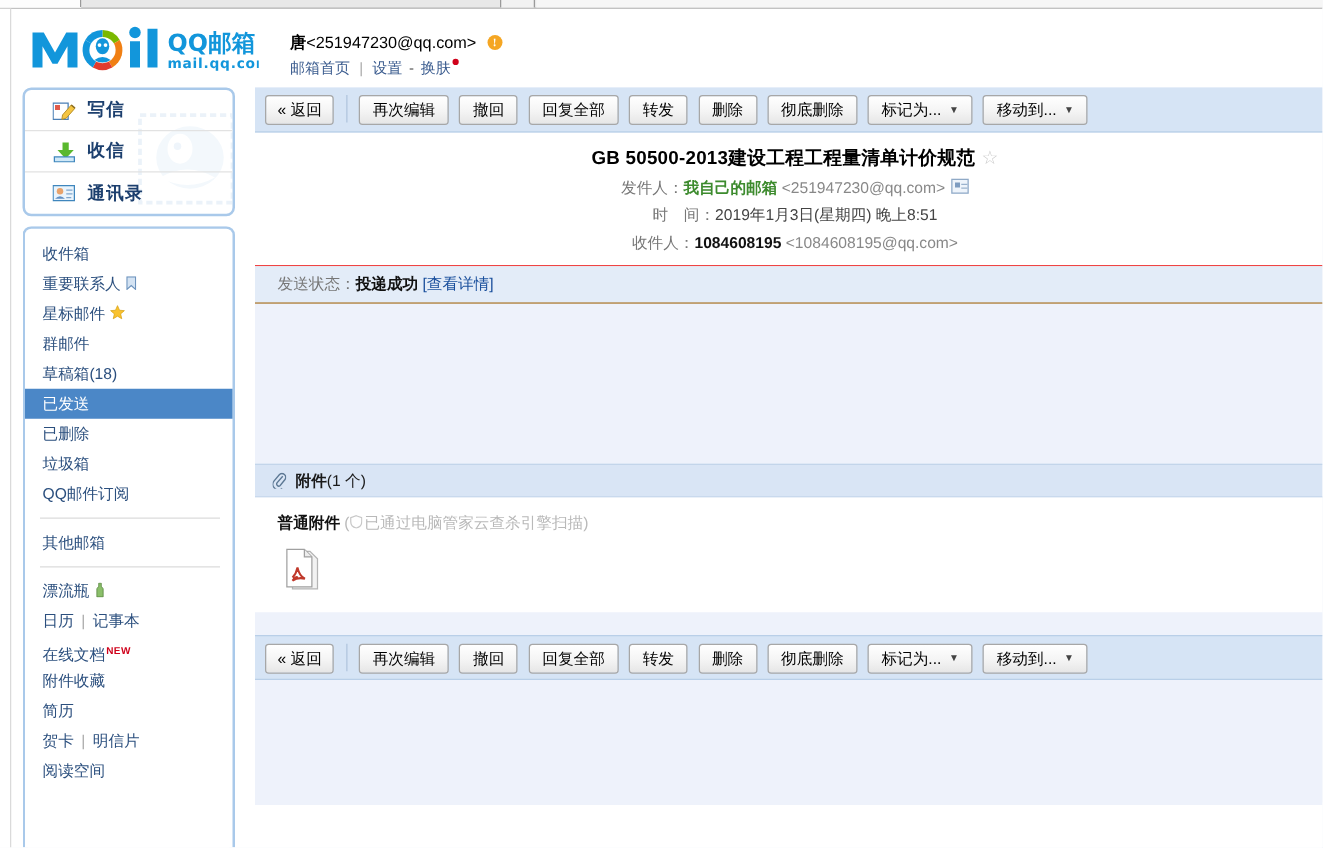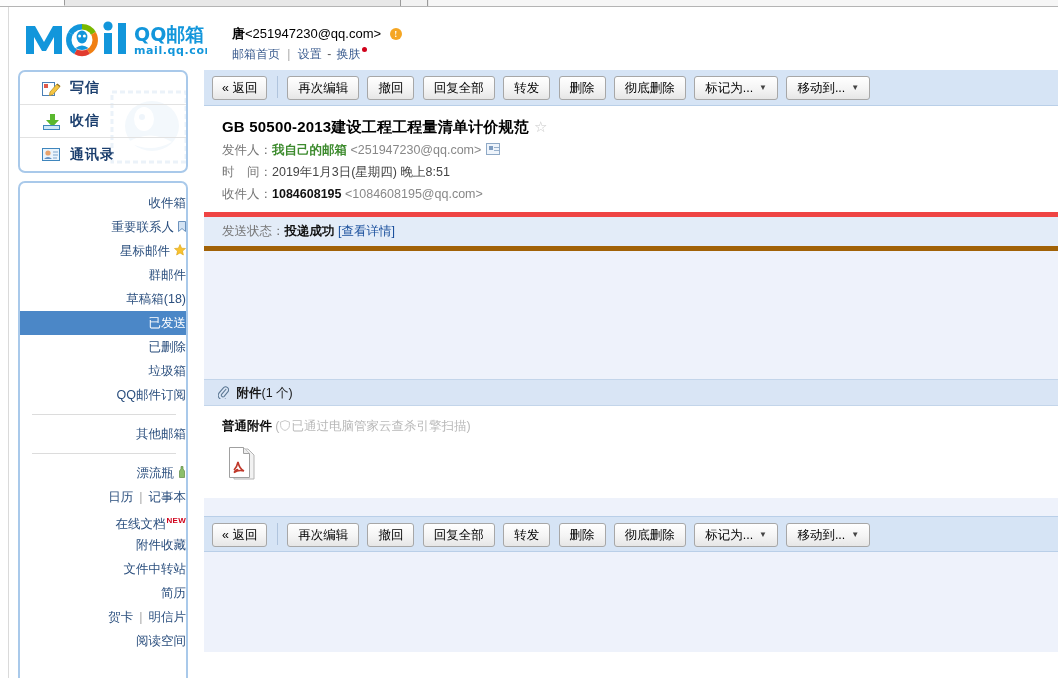--- a/index.html
+++ b/index.html
@@ -54,21 +54,20 @@
   }
   .compose-item:last-child { border-bottom:none; }
   .compose-item .ci-label { font-size:14px; font-weight:bold; color:#1c3f6e; margin-left:9px; letter-spacing:1px;}
   .ci-icon { width:19px; height:17px; position:relative; display:inline-block;}
 
   .side-list {
     position:absolute; left:0; top:111px; width:170px; height:497px;
     background:#fff; border:2px solid #a9c9ea; border-radius:7px;
     border-bottom:none; border-bottom-left-radius:0; border-bottom-right-radius:0;
     padding-top:8px;
-    text-align:right;
   }
   .side-row {
     height:24px; line-height:24px; padding-left:14px; font-size:12.5px;
     color:#2b4f7e; white-space:nowrap;
   }
   .side-row.sel { background:#4b87c7; color:#fff; }
   .side-row .badge-ico { margin-left:4px; vertical-align:-1px; }
   .sup-new { color:#d0021b; font-size:8px; font-weight:bold; vertical-align:5px; margin-left:1px; letter-spacing:.3px;}
   .side-div { height:1px; background:#dcdcdc; margin:7px 10px 7px 12px; }
   .side-row .pipe { color:#aaa; margin:0 6px; }
@@ -85,22 +84,23 @@
     background:linear-gradient(to bottom,#ffffff 0%,#f4f4f4 55%,#e6e6e6 100%);
     border:1px solid #a7a7a7; border-radius:3px;
     font-size:12.5px; color:#000; vertical-align:top; margin-right:5px;
     cursor:default;
   }
   .btn.back { padding:0 9px; }
   .btn .chev { display:inline-block; margin-left:6px; color:#444; font-size:8px; vertical-align:2px; }
   .tb-sep { display:inline-block; width:1px; height:22px; background:#b0c4dd; margin:0 6px 0 1px; vertical-align:top; }
 
   .mail-head {
-    background:#fff; border-bottom:5px solid #ef4444;
+    background:#fff; border-bottom:1px solid #ef4444;
     padding:10px 8px 8px 18px;
+    text-align:center;
   }
   .subject { font-size:15px; font-weight:bold; color:#000; line-height:22px; letter-spacing:.2px;}
   .star { color:#c9c9c9; font-size:15px; margin-left:5px; }
   .meta { font-size:12.5px; color:#444; line-height:20px; margin-top:2px; }
   .meta .lbl { color:#777; }
   .meta .green { color:#3d8b2e; font-weight:bold; }
   .meta .grey { color:#888; }
   .meta .bold { font-weight:bold; color:#111; }
   .card-ico {
     display:inline-block; width:14px; height:12px; border:1px solid #8fa9c6;
@@ -108,21 +108,21 @@
   }
   .card-ico::before{ content:""; position:absolute; left:2px; top:2px; width:4px; height:4px; background:#7e9cc0;}
   .card-ico::after{ content:""; position:absolute; left:7px; top:3px; width:5px; height:1px; background:#9ab2cd; box-shadow:0 3px 0 #9ab2cd;}
   .pdf-mini {
     display:inline-block; width:12px; height:13px; background:#fff;
     border:1px solid #c0392b; vertical-align:-2px; margin:0 3px; position:relative;
   }
   .pdf-mini::after { content:"A"; position:absolute; left:2px; top:-1px; font-size:9px; color:#c0392b; font-family:"Liberation Serif",serif;}
 
   .status-bar {
-    background:#e3ecf8; border-bottom:5px solid #a16207;
+    background:#e3ecf8; border-bottom:1px solid #a16207;
     padding:6px 0 6px 18px; font-size:12.5px; color:#333;
   }
   .status-bar .lbl { color:#777; }
   .status-bar .bold { font-weight:bold; color:#111;}
   .status-bar a { color:#1a4f9c; text-decoration:none; }
 
   .body-blank { height:128px; background:#eef2fb; }
 
   .att-head {
     background:#d9e5f5; border-top:1px solid #c3d5ea; border-bottom:1px solid #c3d5ea;
@@ -265,21 +265,20 @@
       <div class="side-div"></div>
       <div class="side-row"><span>其他邮箱</span></div>
       <div class="side-div"></div>
 
       <div class="side-row"><span>漂流瓶</span><span class="badge-ico"><svg width="8" height="12" viewBox="0 0 8 12">
               <path d="M3 0.5 h2 v2.5 l1.5 2 v6.5 h-5 v-6.5 l1.5 -2 z" fill="#8bbf6a" stroke="#5e8b46" stroke-width=".7"></path>
             </svg></span></div>
       <div class="side-row"><span>日历</span><span class="pipe">|</span><span>记事本</span></div>
       <div class="side-row"><span>在线文档</span><span class="sup-new">NEW</span></div>
       <div class="side-row"><span>附件收藏</span></div>
-      <div class="side-row"><span>文件中转站</span></div>
       <div class="side-row"><span>简历</span></div>
       <div class="side-row"><span>贺卡</span><span class="pipe">|</span><span>明信片</span></div>
       <div class="side-row"><span>阅读空间</span></div>
     </div>
   </div>
 
   <div class="main">
 
     <div class="toolbar">
       <span class="btn back">« 返回</span>

